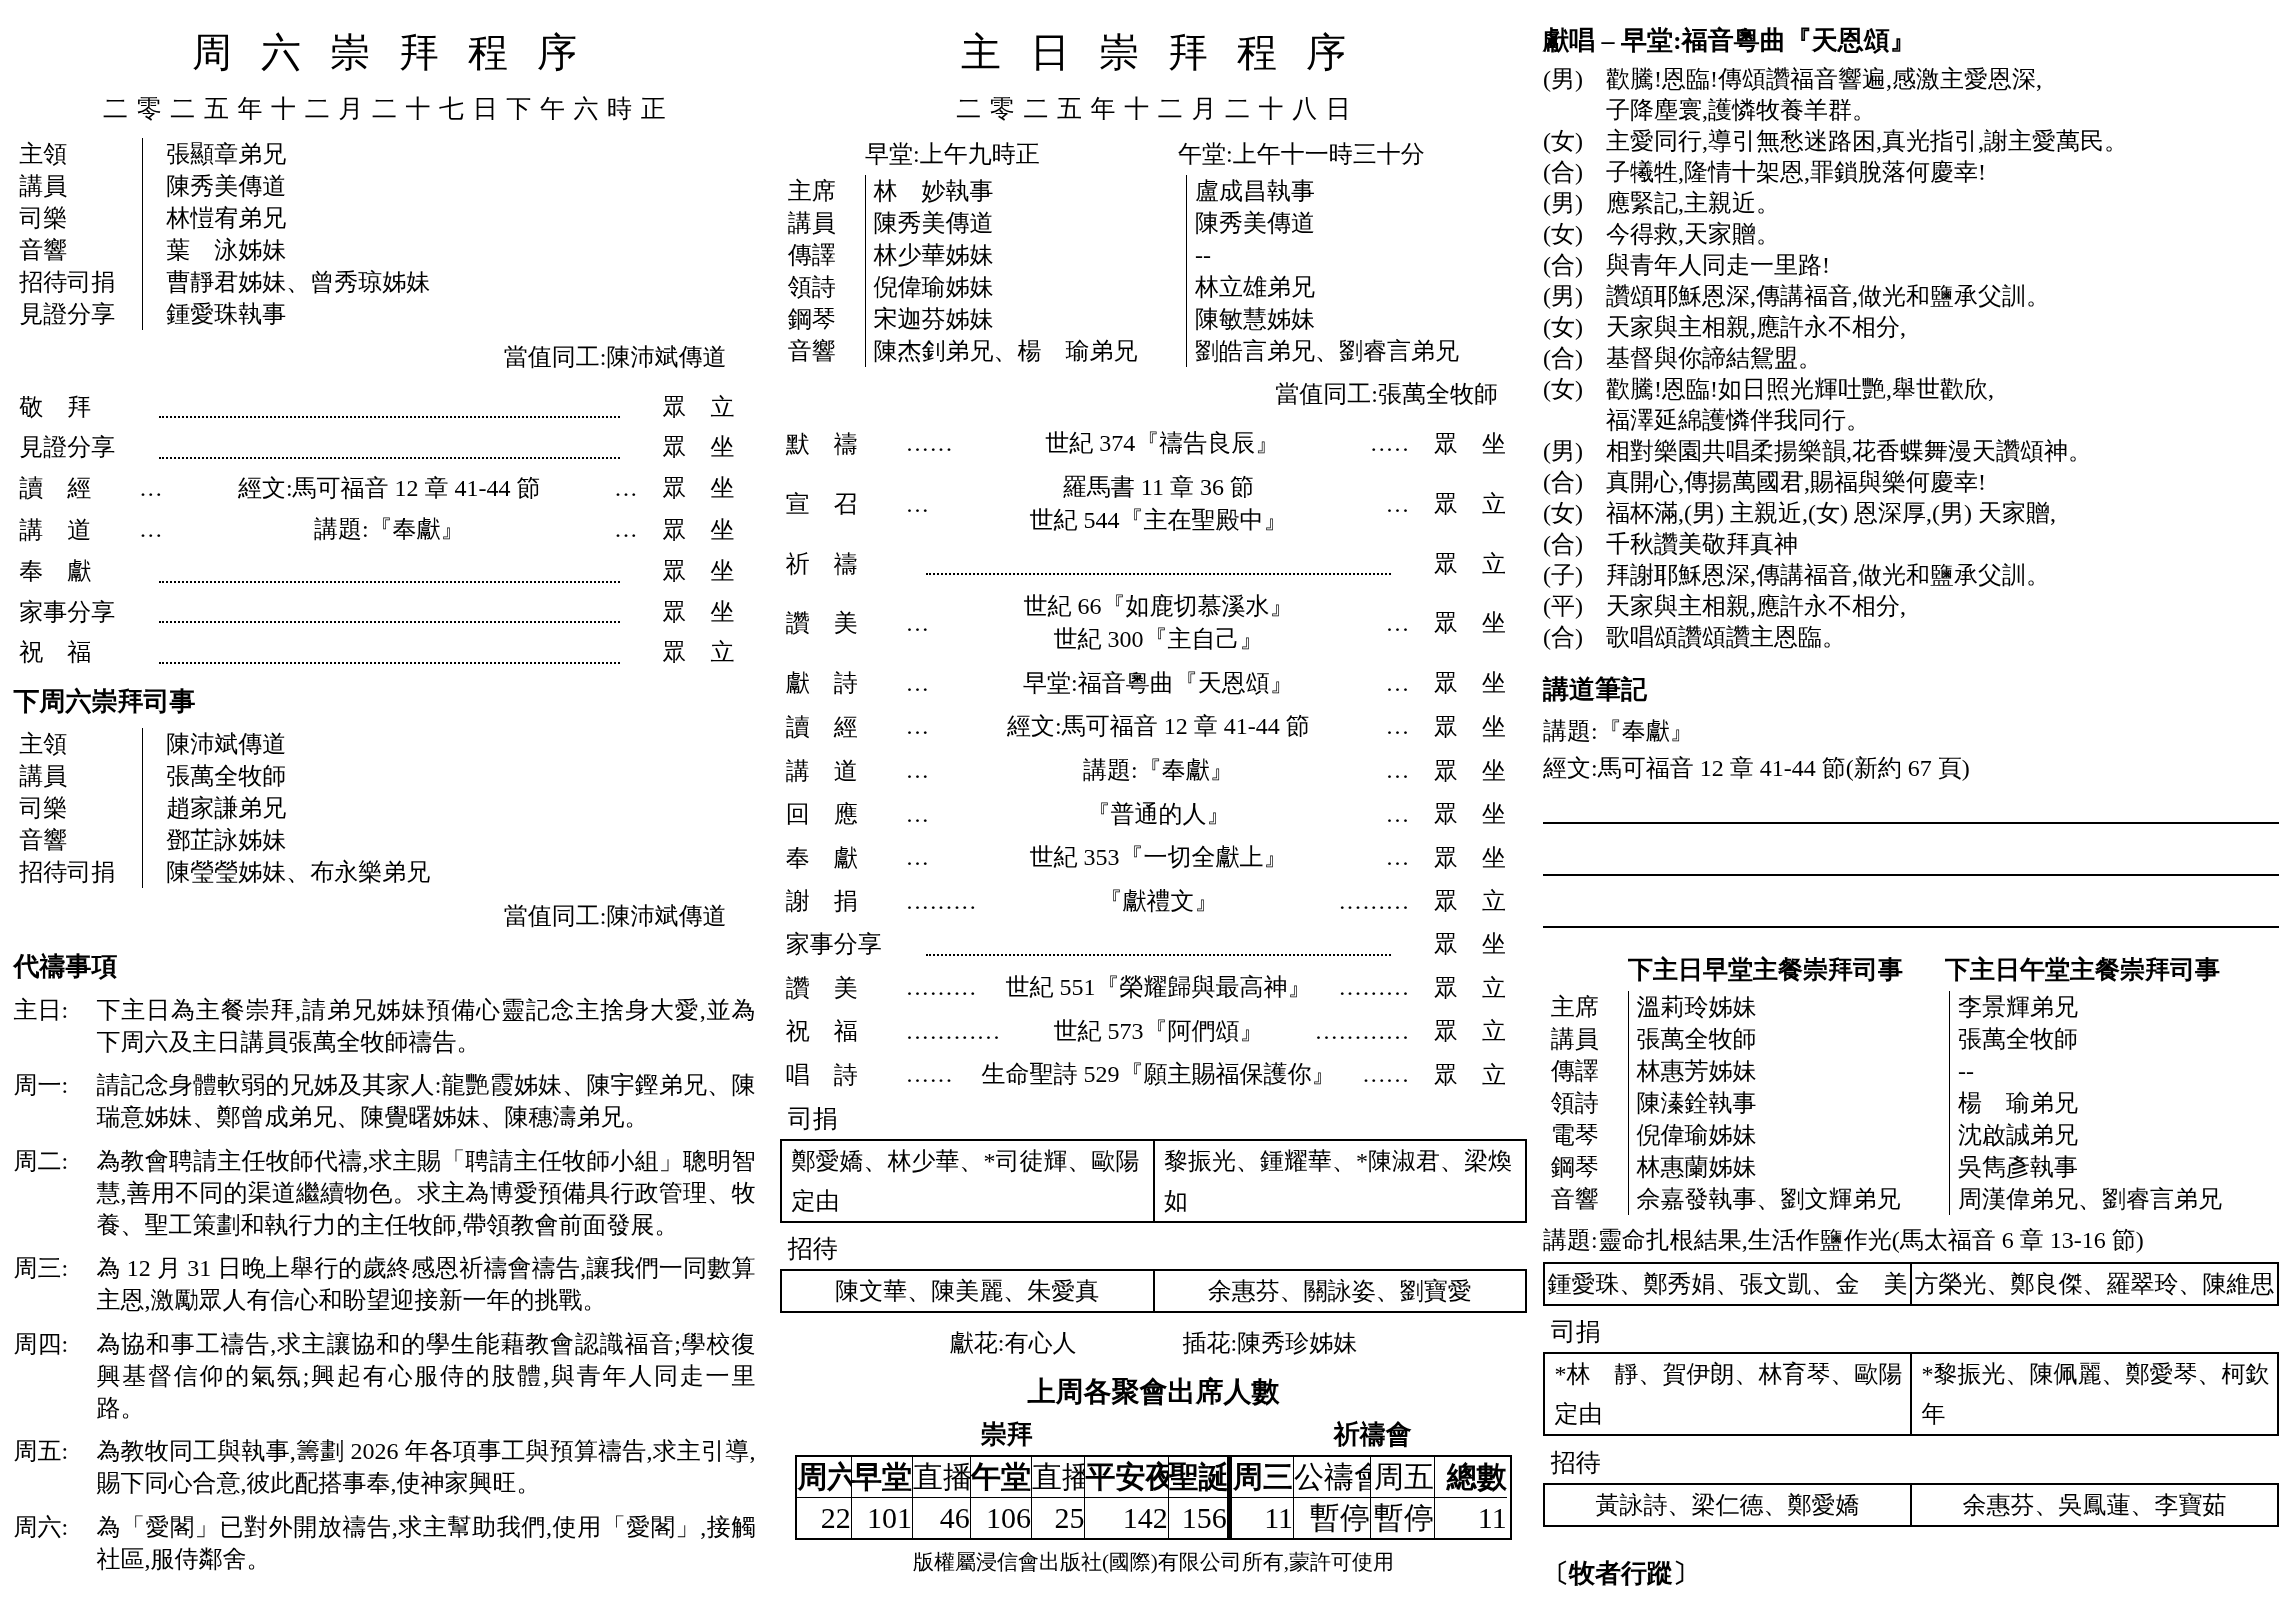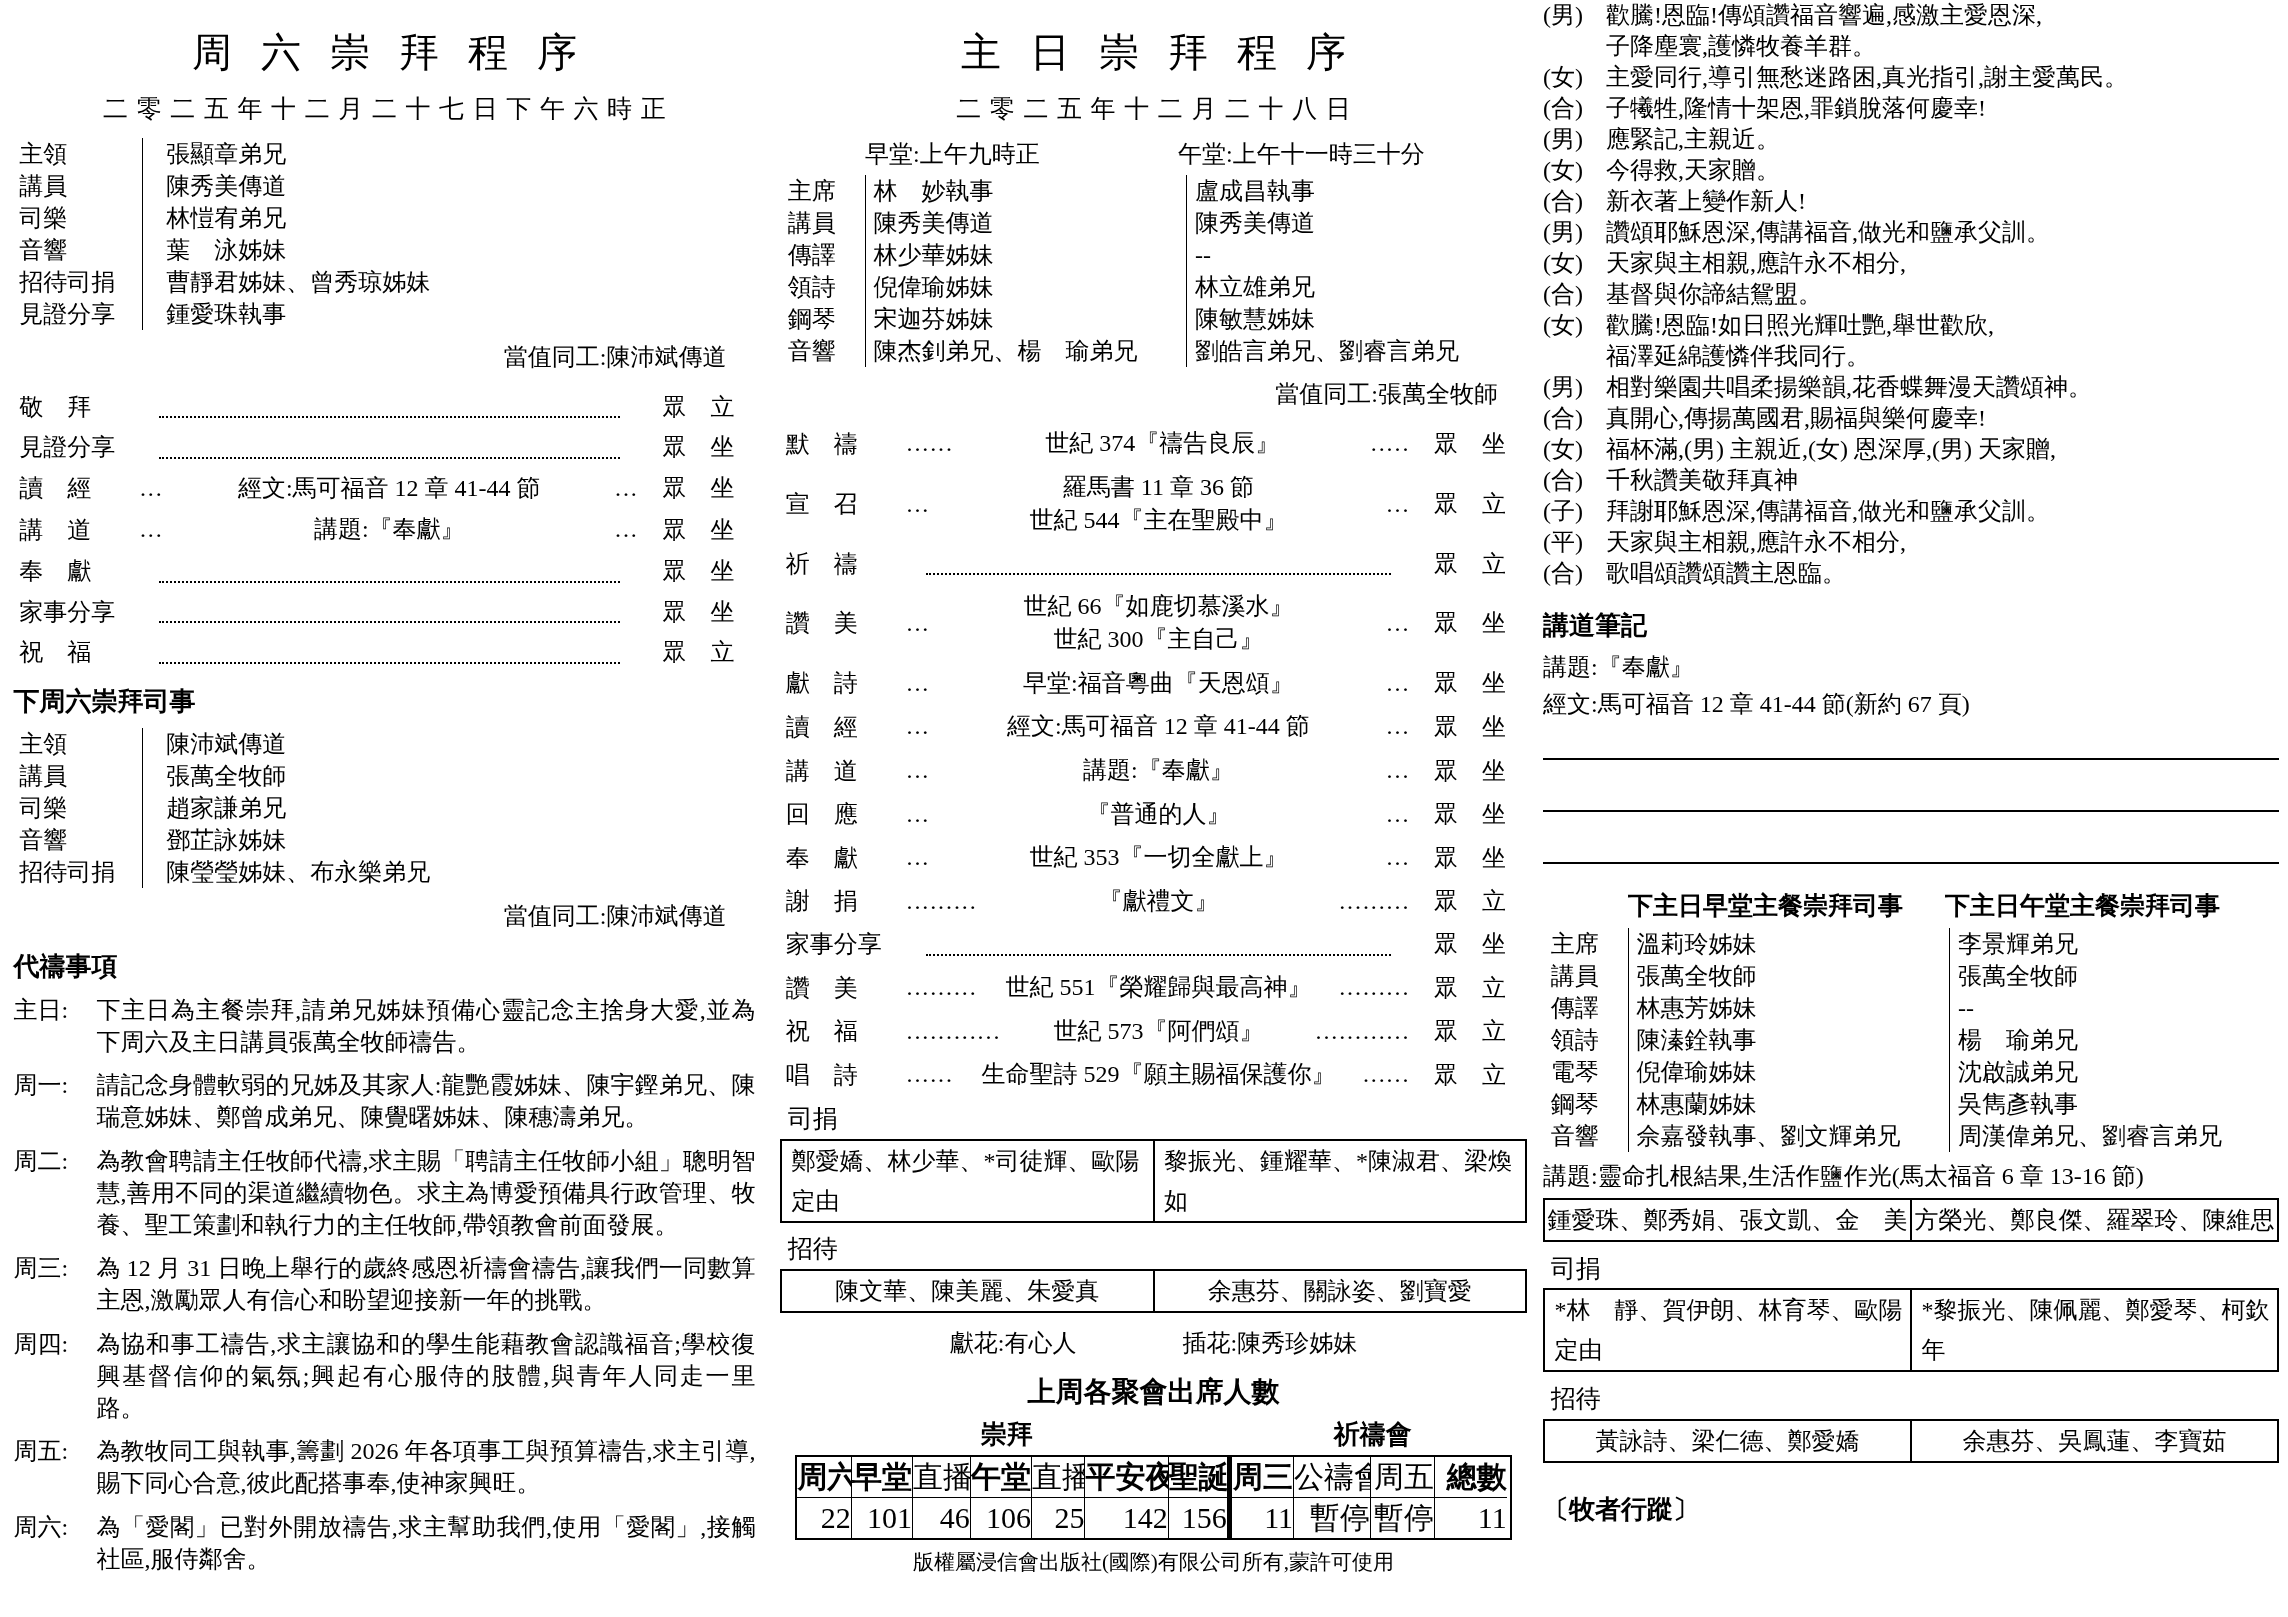--- a/index.html
+++ b/index.html
@@ -493,20 +493,21 @@
             <div class="cell">暫停</div>
             <div class="cell">暫停</div>
             <div class="cell">11</div>
         </div>
       </div>
     </div>
     <div class="att-footer">版權屬浸信會出版社(國際)有限公司所有,蒙許可使用</div>
   </div>
 
   <div class="col" id="col-right">
+    <div class="anthem-title">獻唱 – 早堂:福音粵曲『天恩頌』</div>
     <div class="lyrics">
 
         <div class="ln">
           <div class="p">(男)</div>
           <div class="t">歡騰!恩臨!傳頌讚福音響遍,感激主愛恩深,</div>
         </div>
 
         <div class="ln">
           <div class="p"></div>
           <div class="t">子降塵寰,護憐牧養羊群。</div>
@@ -527,21 +528,21 @@
           <div class="t">應緊記,主親近。</div>
         </div>
 
         <div class="ln">
           <div class="p">(女)</div>
           <div class="t">今得救,天家贈。</div>
         </div>
 
         <div class="ln">
           <div class="p">(合)</div>
-          <div class="t">新衣著上變作新人!</div>
+          <div class="t">與青年人同走一里路!</div>
         </div>
 
         <div class="ln">
           <div class="p">(男)</div>
           <div class="t">讚頌耶穌恩深,傳講福音,做光和鹽承父訓。</div>
         </div>
 
         <div class="ln">
           <div class="p">(女)</div>
           <div class="t">天家與主相親,應許永不相分,</div>

